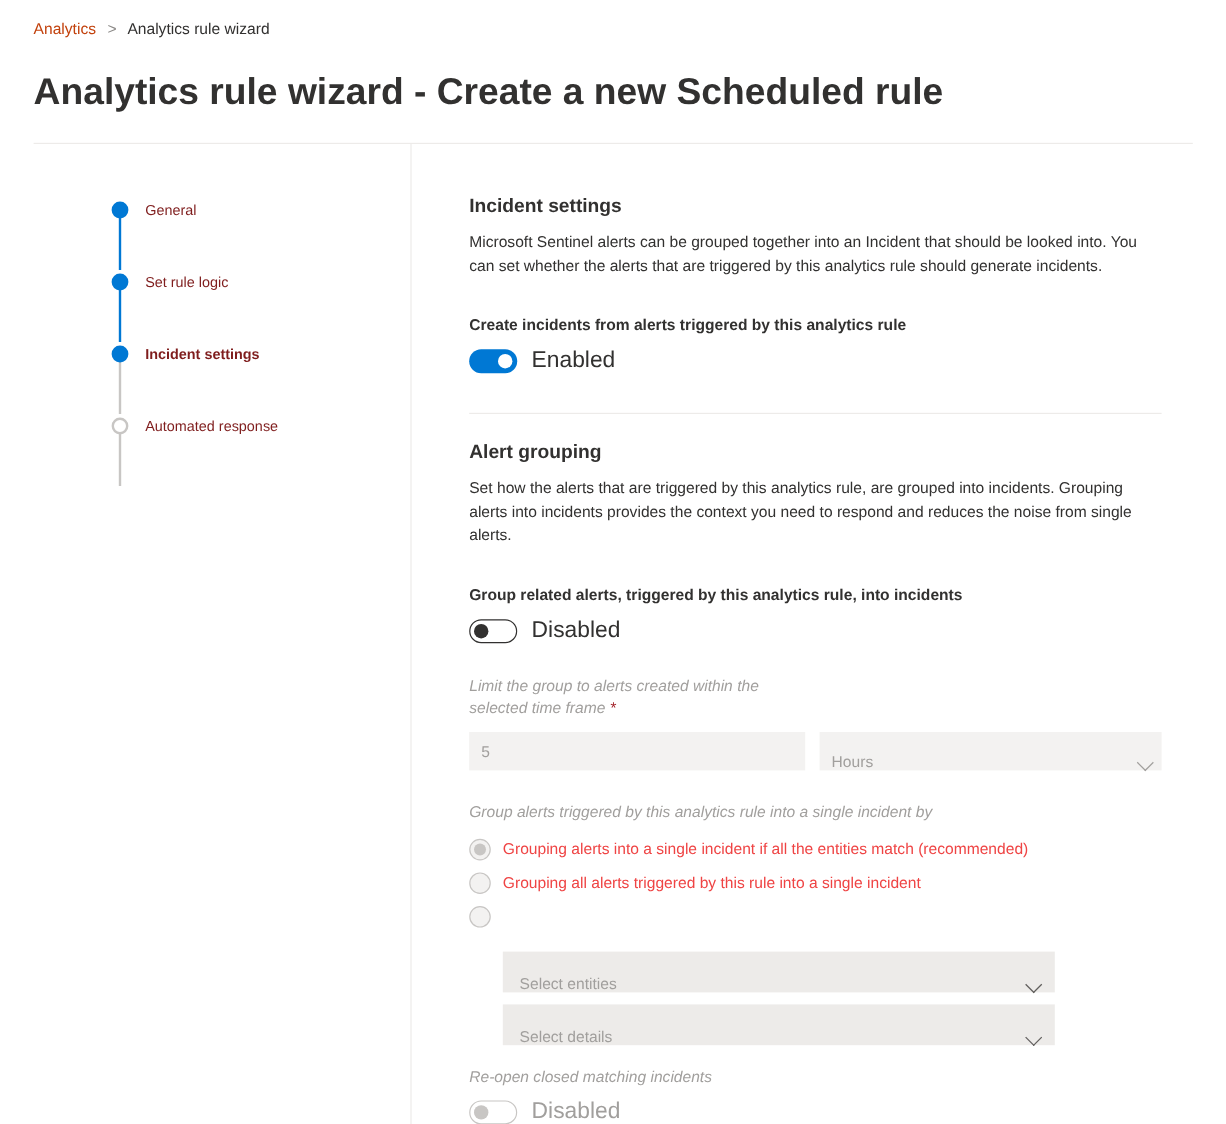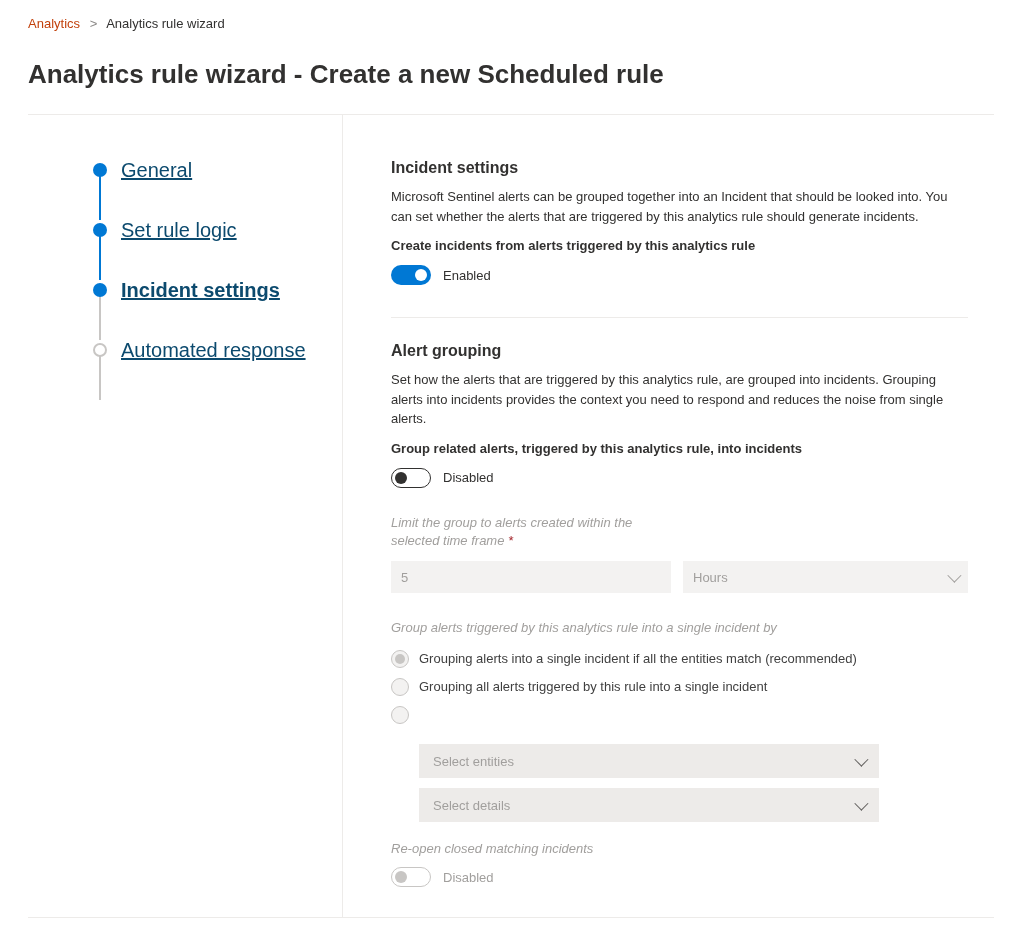--- a/index.html
+++ b/index.html
@@ -17,21 +17,21 @@
   .breadcrumb a {
     color: #c2410c;
     text-decoration: none;
     cursor: pointer;
   }
   .breadcrumb .sep {
     color: #8a8886;
     margin: 0 6px;
   }
   .page-title {
-    font-size: 26px;
+    font-size: 31px;
     font-weight: 600;
     margin-top: 28px;
     color: #323130;
   }
   .main-panel {
     margin-top: 24px;
     border-top: 1px solid #edebe9;
     border-bottom: 1px solid #edebe9;
     display: flex;
     min-height: 740px;
@@ -65,45 +65,44 @@
     position: absolute;
     left: 6px;
     top: 14px;
     width: 2px;
     height: 46px;
     z-index: 1;
   }
   .step .connector.blue { background: #0078d4; }
   .step .connector.gray { background: #c8c6c4; }
   .step .label {
-    font-size: 20px;
-    color: #0c4a6e;
+    font-size: 12px;
+    color: #7f1d1d;
     cursor: pointer;
-    text-decoration: underline;
   }
   .step.current .label { font-weight: 600; }
   .content {
     flex: 1;
     padding: 44px 26px 30px 48px;
   }
   .section-title {
     font-size: 16px;
     font-weight: 600;
     margin-bottom: 10px;
   }
   .section-desc {
     font-size: 13px;
     color: #323130;
     line-height: 1.5;
     max-width: 560px;
   }
   .field-label {
     font-size: 13px;
     font-weight: 600;
-    margin-top: 12px;
+    margin-top: 32px;
   }
   .field-label.muted {
     color: #a19f9d;
     font-weight: 400;
     max-width: 280px;
     line-height: 1.45;
     margin-top: 26px;
     font-style: italic;
   }
   .required { color: #a4262c; }
@@ -124,21 +123,21 @@
   .toggle.off.disabled { border-color: #c8c6c4; cursor: default; }
   .toggle .knob {
     width: 12px; height: 12px; border-radius: 50%;
     position: absolute; top: 50%; transform: translateY(-50%);
   }
   .toggle.on .knob { background: #fff; right: 4px; }
   .toggle.off .knob { background: #323130; left: 3px; }
   .toggle.off.disabled .knob { background: #c8c6c4; }
   .toggle-label {
     margin-left: 12px;
-    font-size: 13px;
+    font-size: 19px;
   }
   .toggle-label.muted { color: #a19f9d; }
   hr.divider {
     border: none;
     border-top: 1px solid #edebe9;
     margin: 32px 0 24px 0;
   }
   .input-row {
     display: flex;
     gap: 12px;
@@ -155,21 +154,21 @@
   }
   .dropdown {
     flex: 1;
     height: 32px;
     background: #f3f2f1;
     border: none;
     padding: 0 10px;
     font-size: 13px;
     color: #a19f9d;
     display: flex;
-    align-items: center;
+    align-items: flex-end;
     justify-content: space-between;
     cursor: default;
   }
   .chevron {
     width: 10px; height: 10px;
     border-right: 1px solid #a19f9d;
     border-bottom: 1px solid #a19f9d;
     transform: rotate(45deg) translateY(-2px);
   }
   .radio-group { margin-top: 12px; }
@@ -190,21 +189,21 @@
   .radio-circle.selected::after {
     content: "";
     position: absolute;
     width: 10px; height: 10px;
     background: #c8c6c4;
     border-radius: 50%;
     top: 3px; left: 3px;
   }
   .radio-label {
     font-size: 13px;
-    color: #404040;
+    color: #ef4444;
     line-height: 1.4;
   }
   .nested-dropdowns {
     margin-left: 28px;
     margin-top: 20px;
   }
   .nested-dropdowns .dropdown {
     width: 460px;
     height: 34px;
     background: #edebe9;

